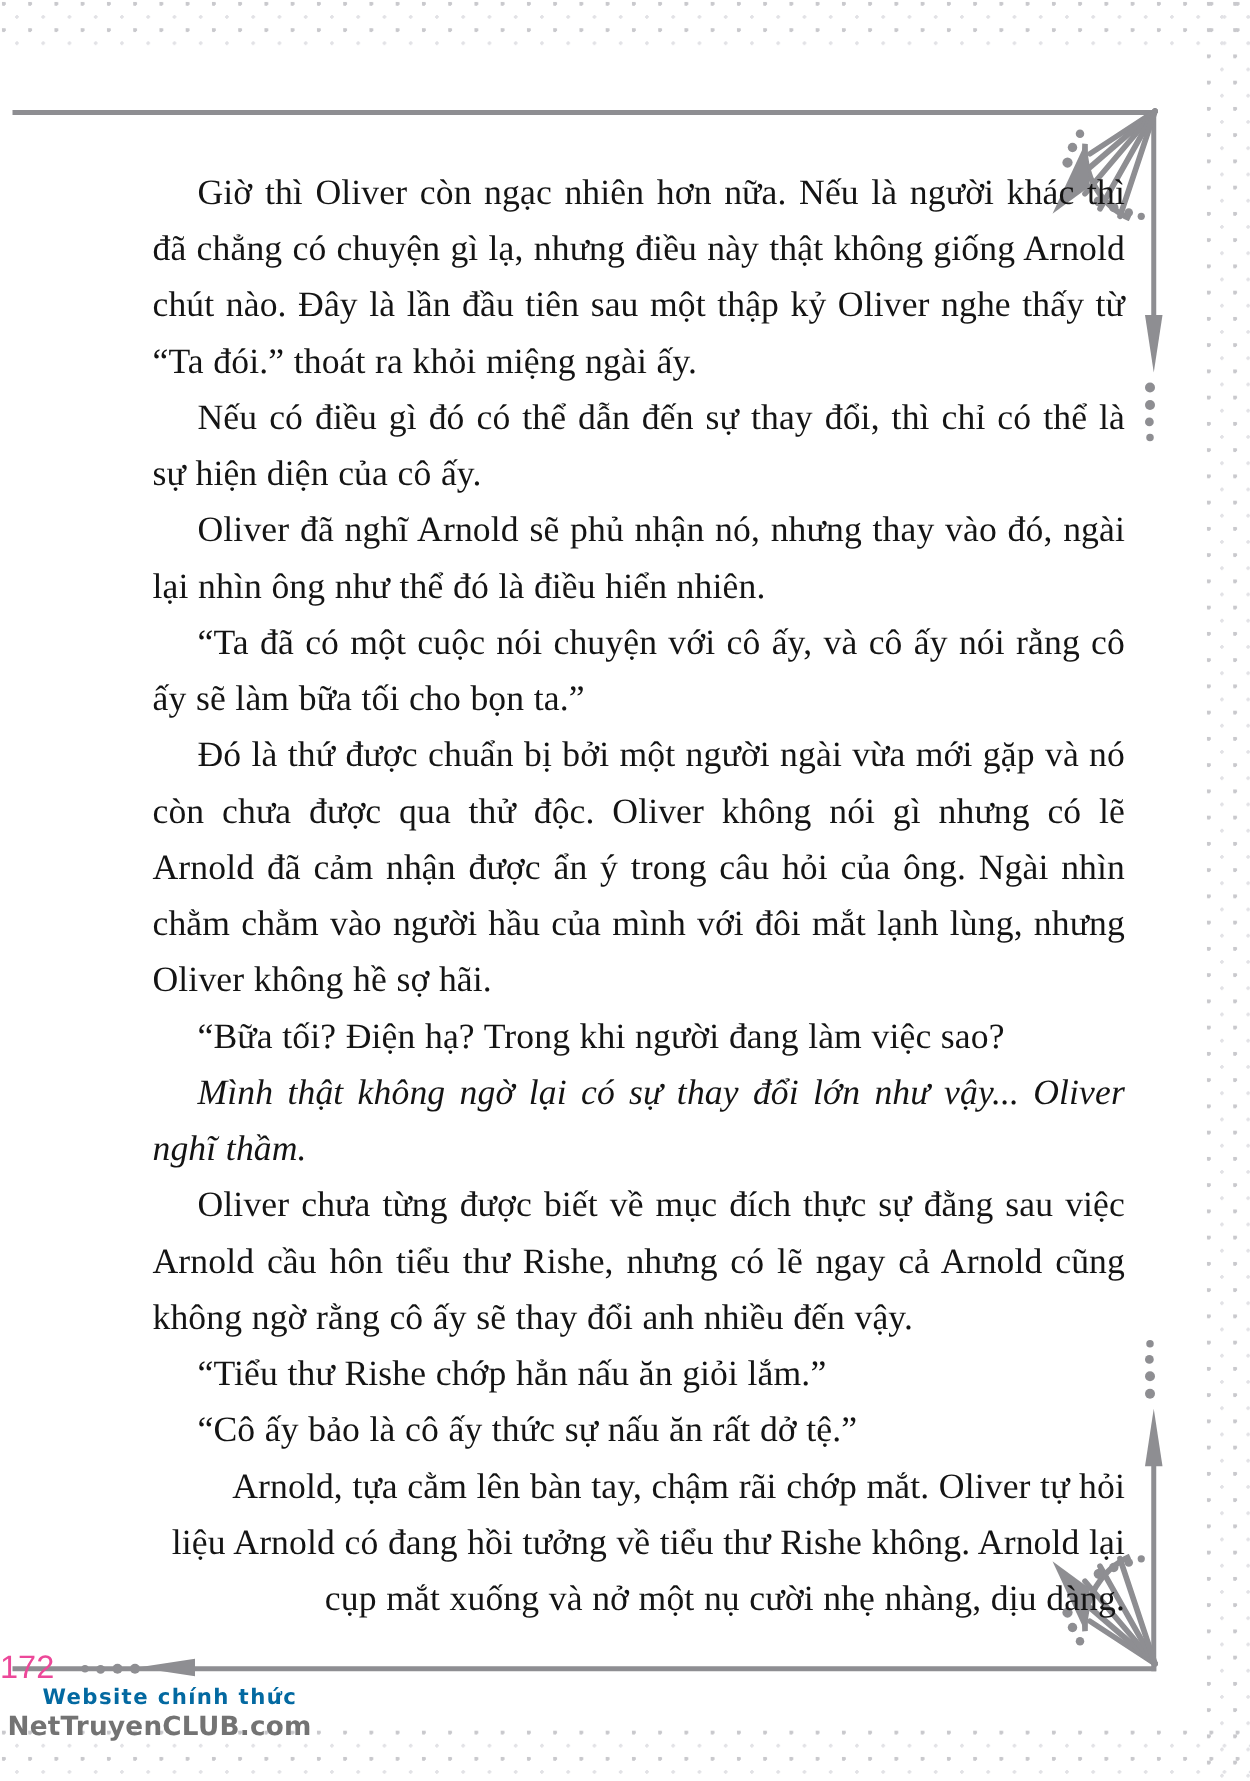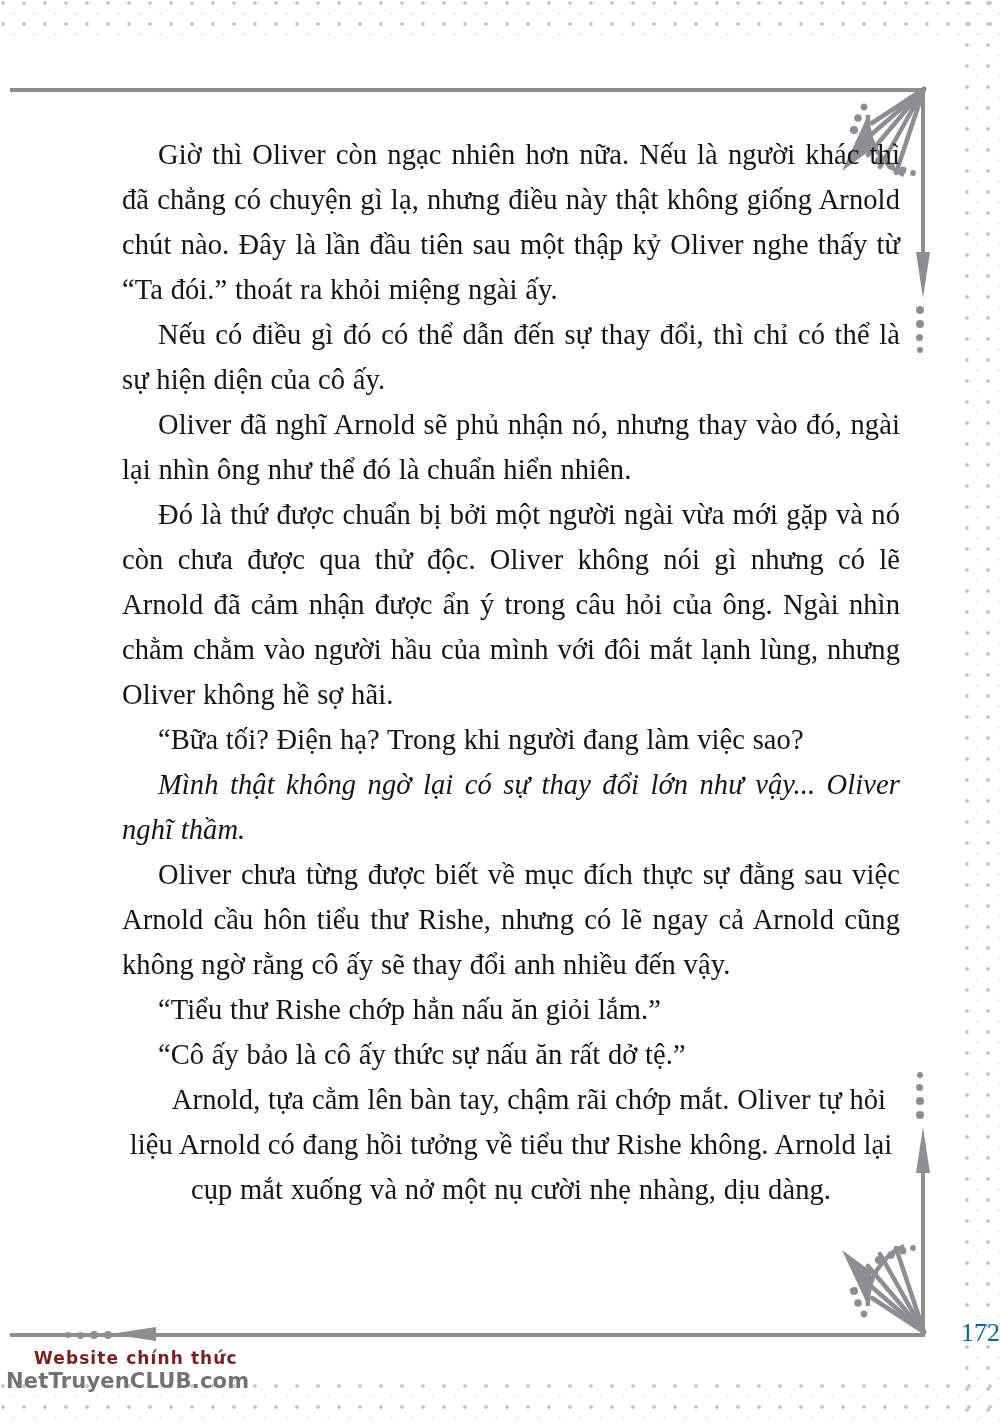--- a/index.html
+++ b/index.html
@@ -115,46 +115,46 @@
     font-size: 28.5px;
     line-height: 45px;
     color: #141414;
     text-align: justify;
     text-indent: 36px;
     letter-spacing: 0.1px;
     word-spacing: 0.4px;
     -webkit-hyphens: none;
     hyphens: none;
   }
-  p.para:last-child { text-align: center; }
+  p.para:last-child { text-align: right; }
 
   
   #page-number {
     position: absolute;
     left: 0; right: 0;
     top: 1318px;
-    text-align: right;
+    text-align: left;
     font-size: 26px;
-    color: #0369a1;
-    font-family: Liberation Serif, serif;
+    color: #ec4899;
+    font-family: Liberation Sans, sans-serif;
   }
 
   
   #watermark {
     position: absolute;
     left: 26px;
     top: 1348px;
     font-family: "DejaVu Sans", "Liberation Sans", sans-serif;
     font-weight: bold;
     line-height: 1.18;
     pointer-events: none;
   }
   #watermark-line1 {
     font-size: 17px;
-    color: #7f1d1d;
+    color: #0369a1;
     letter-spacing: 1.1px;
     margin-left: 8px;
   }
   #watermark-line2 {
     font-size: 21px;
     color: #737373;
     letter-spacing: 0.2px;
     margin-top: 1px;
     margin-left: -20px;
   }
@@ -238,21 +238,22 @@
         <circle cx="53" cy="81" r="3.8"></circle>
         <circle cx="65" cy="85" r="3.4"></circle>
         <circle cx="75" cy="88" r="2.9"></circle>
       </g>
     </svg>
   </div>
 
   <div id="text-body">
     <p class="para">Giờ thì Oliver còn ngạc nhiên hơn nữa. Nếu là người khác thì đã chẳng có chuyện gì lạ, nhưng điều này thật không giống Arnold chút nào. Đây là lần đầu tiên sau một thập kỷ Oliver nghe thấy từ “Ta đói.” thoát ra khỏi miệng ngài ấy.</p>
     <p class="para">Nếu có điều gì đó có thể dẫn đến sự thay đổi, thì chỉ có thể là sự hiện diện của cô ấy.</p>
-    <p class="para">Oliver đã nghĩ Arnold sẽ phủ nhận nó, nhưng thay vào đó, ngài lại nhìn ông như thể đó là chuẩn hiển nhiên.</p>
+    <p class="para">Oliver đã nghĩ Arnold sẽ phủ nhận nó, nhưng thay vào đó, ngài lại nhìn ông như thể đó là điều hiển nhiên.</p>
+    <p class="para">“Ta đã có một cuộc nói chuyện với cô ấy, và cô ấy nói rằng cô ấy sẽ làm bữa tối cho bọn ta.”</p>
     <p class="para">Đó là thứ được chuẩn bị bởi một người ngài vừa mới gặp và nó còn chưa được qua thử độc. Oliver không nói gì nhưng có lẽ Arnold đã cảm nhận được ẩn ý trong câu hỏi của ông. Ngài nhìn chằm chằm vào người hầu của mình với đôi mắt lạnh lùng, nhưng Oliver không hề sợ hãi.</p>
     <p class="para">“Bữa tối? Điện hạ? Trong khi người đang làm việc sao?</p>
     <p class="para"><em>Mình thật không ngờ lại có sự thay đổi lớn như vậy... Oliver nghĩ thầm.</em></p>
     <p class="para">Oliver chưa từng được biết về mục đích thực sự đằng sau việc Arnold cầu hôn tiểu thư Rishe, nhưng có lẽ ngay cả Arnold cũng không ngờ rằng cô ấy sẽ thay đổi anh nhiều đến vậy.</p>
     <p class="para">“Tiểu thư Rishe chớp hẳn nấu ăn giỏi lắm.”</p>
     <p class="para">“Cô ấy bảo là cô ấy thức sự nấu ăn rất dở tệ.”</p>
     <p class="para">Arnold, tựa cằm lên bàn tay, chậm rãi chớp mắt. Oliver tự hỏi liệu Arnold có đang hồi tưởng về tiểu thư Rishe không. Arnold lại cụp mắt xuống và nở một nụ cười nhẹ nhàng, dịu dàng.</p>
   </div>
 
   <div id="page-number">172</div>

